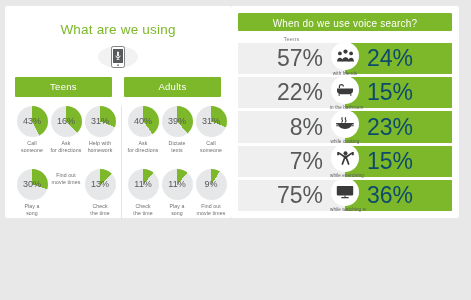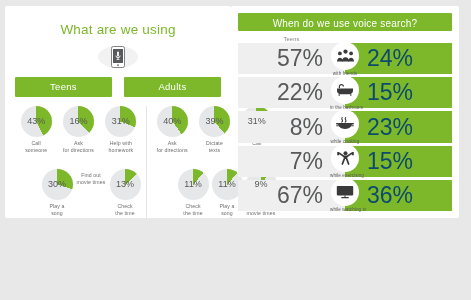--- a/index.html
+++ b/index.html
@@ -36,21 +36,21 @@
     flex: 1; background: #7cb829; color: #fff;
     text-align: center; font-size: 9.5px; padding: 4px 0 5px 0;
     border-radius: 1px; letter-spacing: .3px;
   }
 
   .cols { display: flex; gap: 0px; margin-top: 9px; flex: 1; }
   .col { flex: 1; }
   .col.teens { border-right: 1px solid #e6e6e6; padding-right: 4px; }
   .col.adults { padding-left: 4px; }
   .pie-row { display: flex; justify-content: space-around; }
-  .pie-row + .pie-row { margin-top: 14px; margin-left: 25px; }
+  .pie-row + .pie-row { margin-top: 14px; }
   .pie-cell { width: 34px; text-align: center; }
   .pie {
     width: 31px; height: 31px; border-radius: 50%;
     margin: 0 auto; position: relative;
     display: flex; align-items: center; justify-content: center;
   }
   .pie .pct {
     position: relative; z-index: 2;
     font-size: 9px; color: #58595b; font-weight: 400;
   }
@@ -308,21 +308,21 @@
               <rect x="15.7" y="0.9" width="2.1" height="3.4" rx="0.5" fill="#3a3a3a"></rect>
               <path d="M8.2 8.1 6.4 13M10.8 8.1 12.6 13" stroke="#3a3a3a" stroke-width="1.7" stroke-linecap="round"></path>
             </svg>
           </div>
           <div class="icon-caption">while exercising</div>
         </div>
       </div>
 
       <div class="srow">
         <div class="half teen">
-          <span class="val">67%</span>
+          <span class="val">75%</span>
         </div>
         <div class="half adult">
           <span class="val">36%</span>
         </div>
         <div class="icon-slot">
           <div class="icon-circle">
             <svg width="18" height="14" viewBox="0 0 18 14" aria-hidden="true">
               <rect x="0.8" y="1" width="16.4" height="9.4" rx="0.8" fill="#3a3a3a"></rect>
               <rect x="8.5" y="10.4" width="1" height="1.8" fill="#3a3a3a"></rect>
               <rect x="5.2" y="12.1" width="7.6" height="1.2" rx="0.6" fill="#3a3a3a"></rect>

